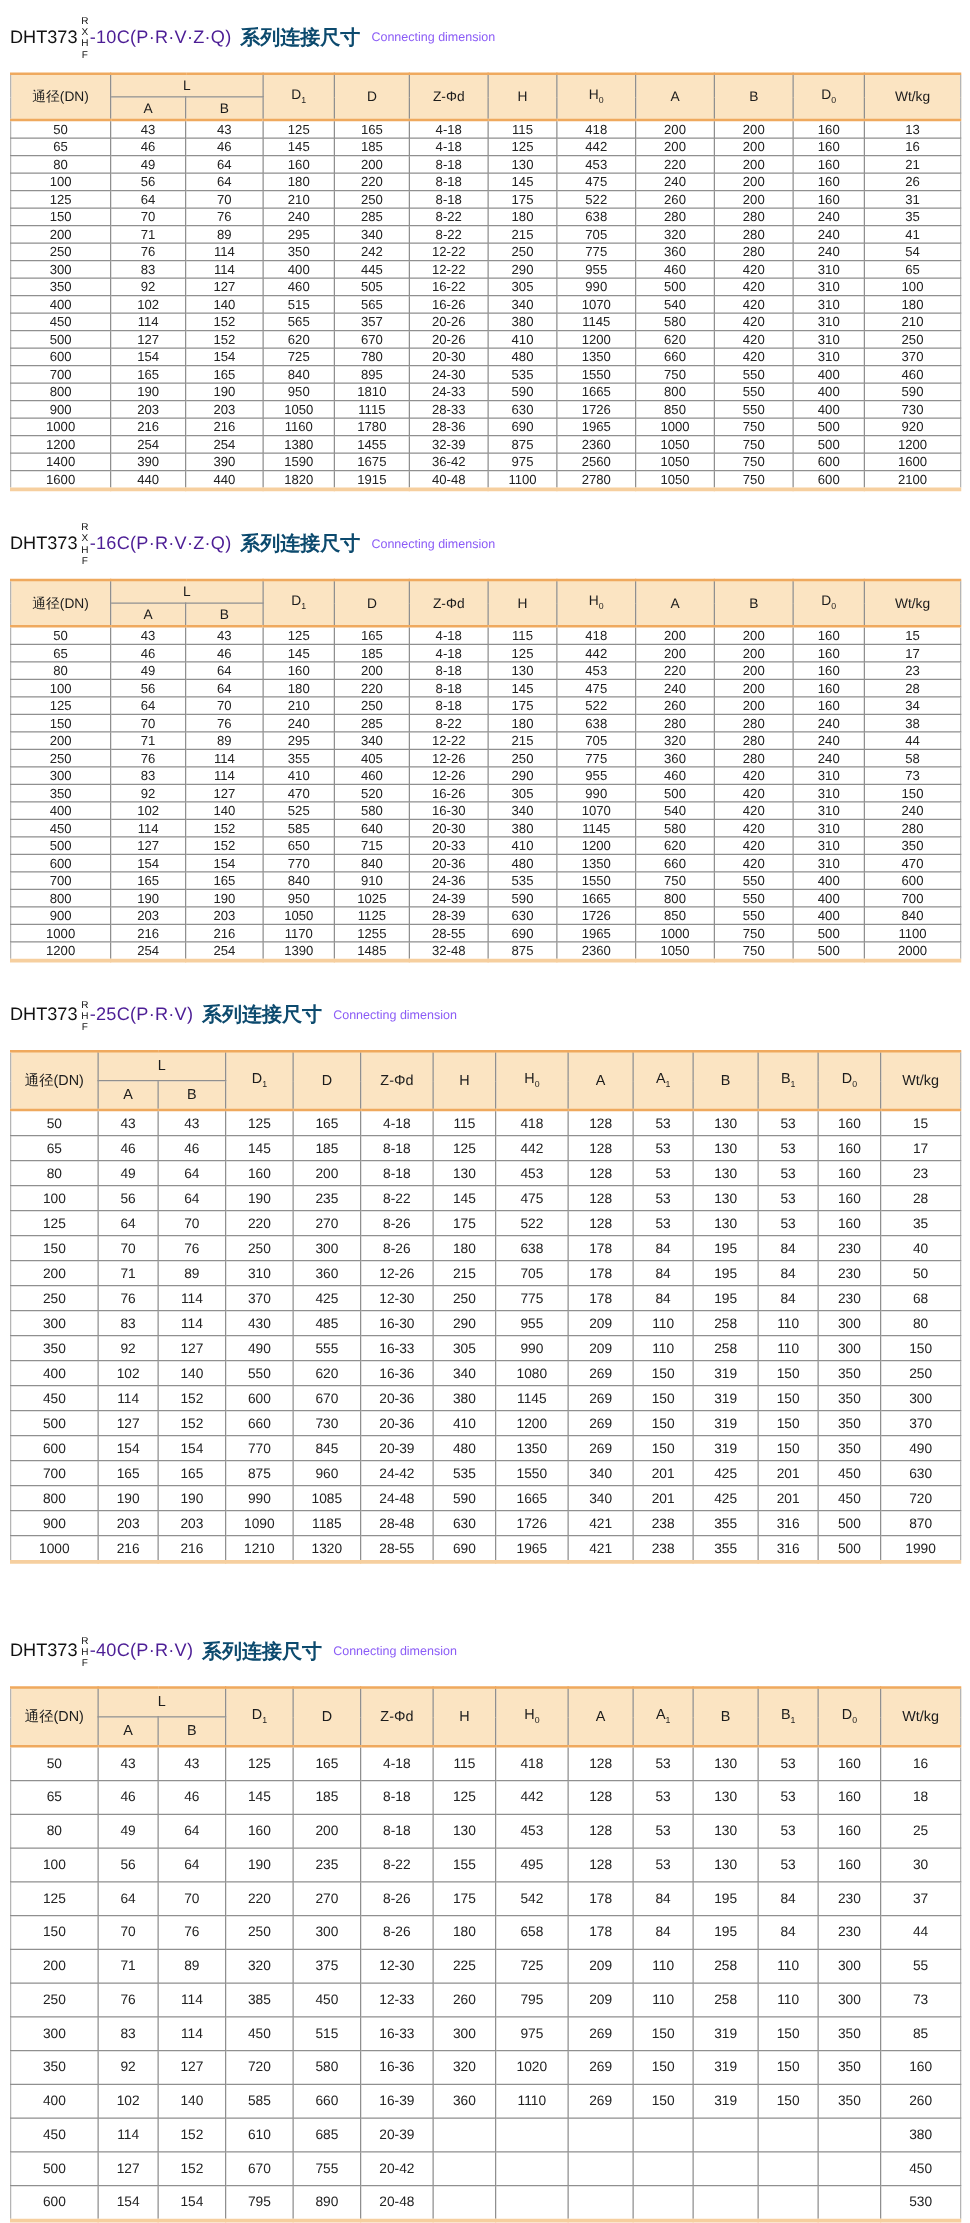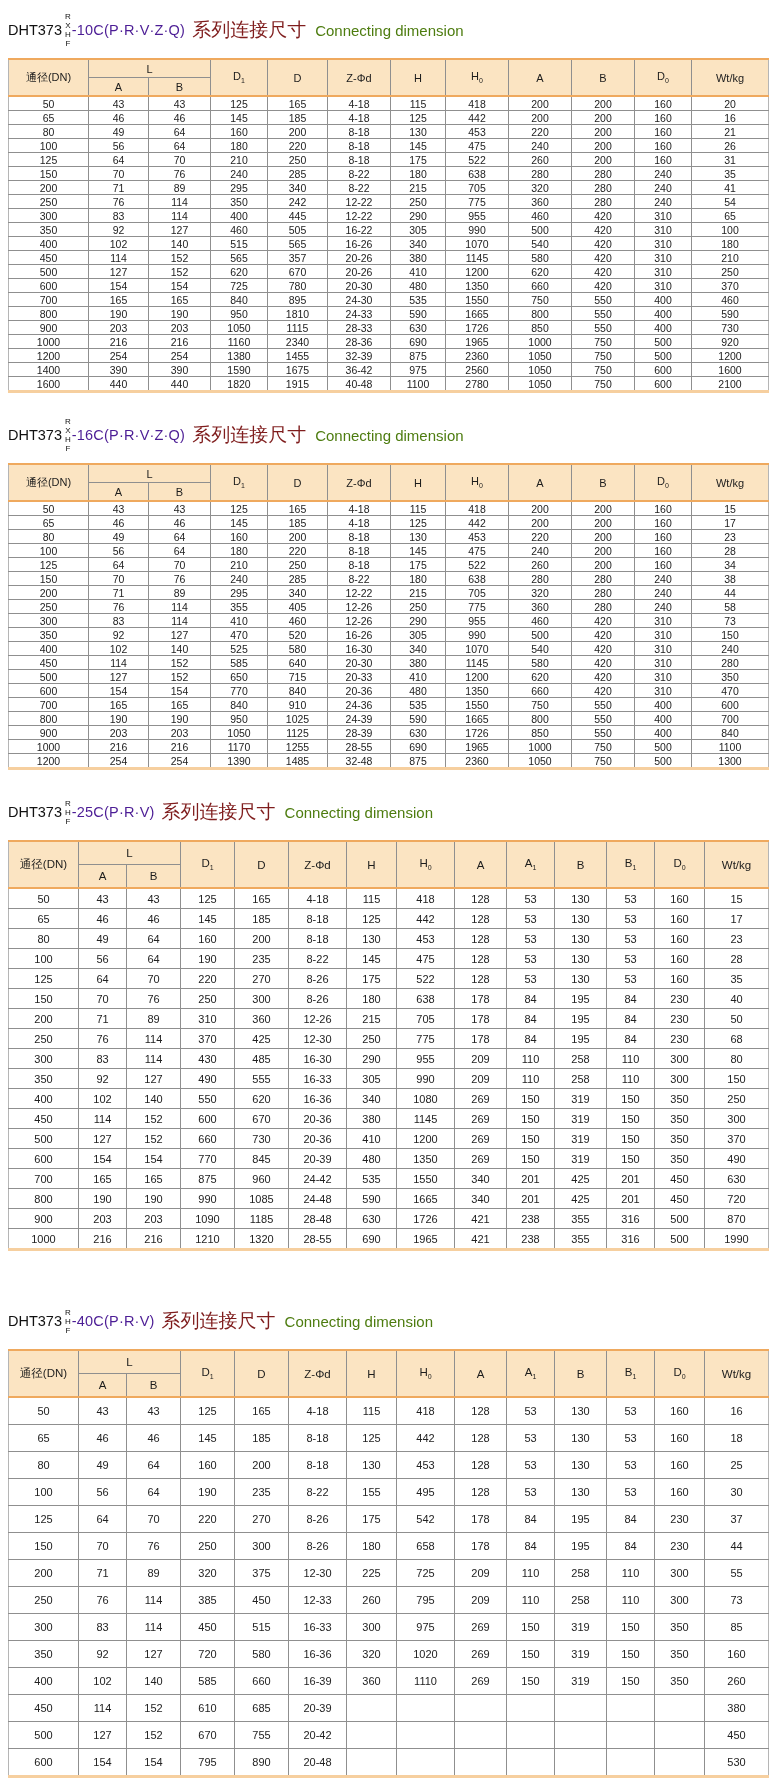--- a/index.html
+++ b/index.html
@@ -27,22 +27,22 @@
     flex-direction:column;
     justify-content:center;
     margin:0 1px 0 3px;
     line-height:9px;
     font-size:8px;
     color:#111;
     text-align:center;
   }
   .t-stack div{height:9px;}
   .t-suffix{font-size:14.5px;color:#4c1d95;letter-spacing:0.2px;}
-  .t-cn{font-size:19px;font-weight:normal;margin-left:7px;color:#7f1d1d;}
-  .t-en{font-size:15px;margin-left:9px;color:#4d7c0f;}
+  .t-cn{font-size:16px;font-weight:bold;margin-left:7px;color:#0c4a6e;}
+  .t-en{font-size:10px;margin-left:9px;color:#8b5cf6;}
   table.dim-table{
     border-collapse:collapse;
     table-layout:fixed;
     width:760px;
     border-top:2px solid #efa95e;
     border-bottom:3px solid #f6cf9f;
   }
   table.dim-table th{
     background:#fbe4c2;
     font-weight:normal;
@@ -133,21 +133,21 @@
           <td>43</td>
           <td>43</td>
           <td>125</td>
           <td>165</td>
           <td>4-18</td>
           <td>115</td>
           <td>418</td>
           <td>200</td>
           <td>200</td>
           <td>160</td>
-          <td>20</td>
+          <td>13</td>
         </tr>
         <tr>
           <td>65</td>
           <td>46</td>
           <td>46</td>
           <td>145</td>
           <td>185</td>
           <td>4-18</td>
           <td>125</td>
           <td>442</td>
@@ -364,21 +364,21 @@
           <td>850</td>
           <td>550</td>
           <td>400</td>
           <td>730</td>
         </tr>
         <tr>
           <td>1000</td>
           <td>216</td>
           <td>216</td>
           <td>1160</td>
-          <td>2340</td>
+          <td>1780</td>
           <td>28-36</td>
           <td>690</td>
           <td>1965</td>
           <td>1000</td>
           <td>750</td>
           <td>500</td>
           <td>920</td>
         </tr>
         <tr>
           <td>1200</td>
@@ -731,21 +731,21 @@
           <td>254</td>
           <td>254</td>
           <td>1390</td>
           <td>1485</td>
           <td>32-48</td>
           <td>875</td>
           <td>2360</td>
           <td>1050</td>
           <td>750</td>
           <td>500</td>
-          <td>1300</td>
+          <td>2000</td>
         </tr>
       </tbody>
     </table>
 </div>
 
 <div class="section gap-large">
   <h2 class="title">
     <span class="t-prefix">DHT373</span>
     <span class="t-stack">
         <div>R</div>

